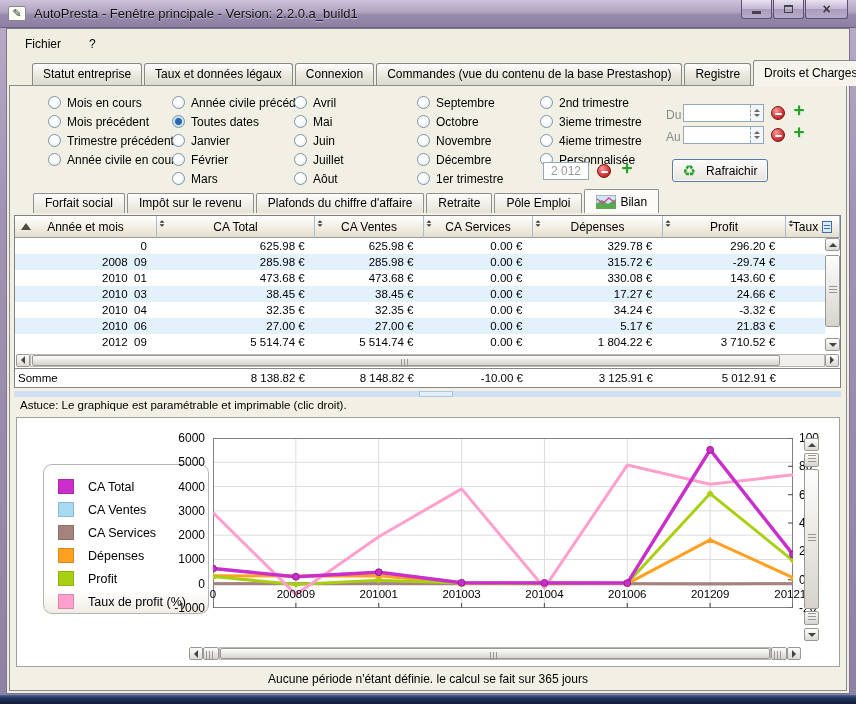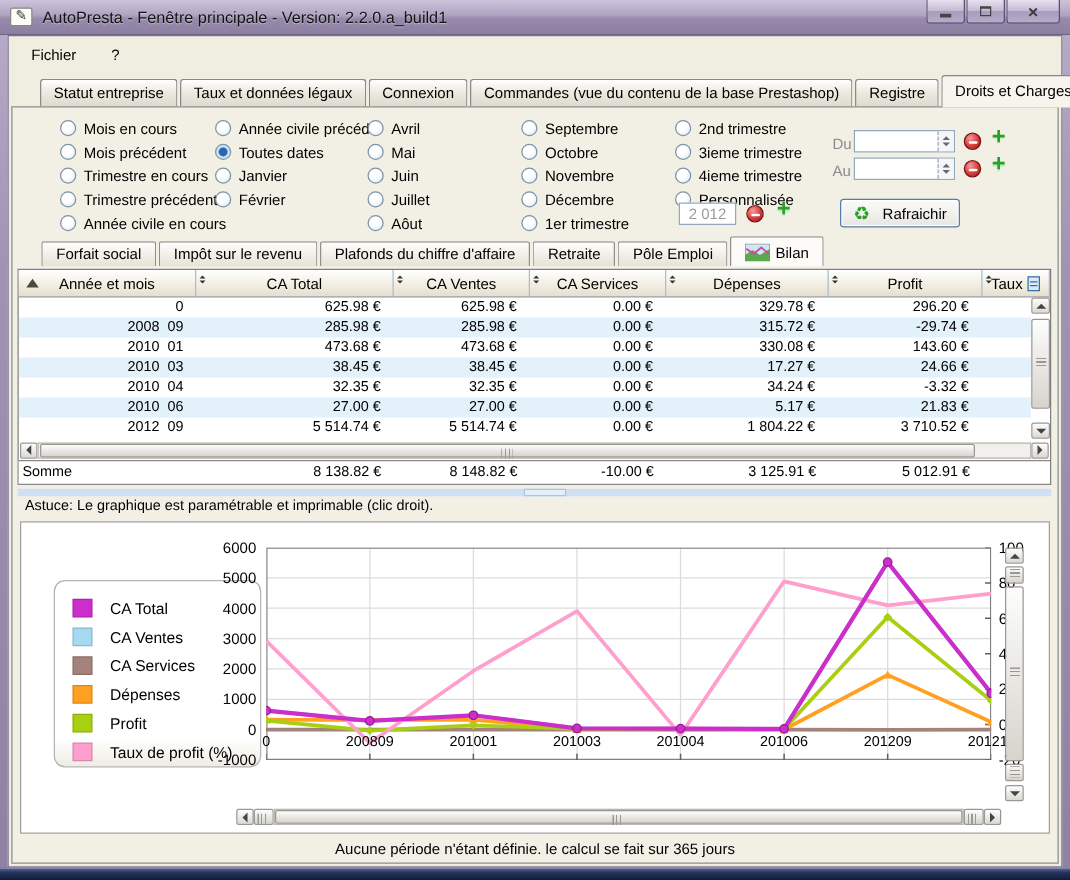--- a/index.html
+++ b/index.html
@@ -169,24 +169,20 @@
         <div class="radiorow">
           <span class="radio"></span>
           <span class="radiolabel">Mois en cours</span>
         </div>
         <div class="radiorow">
           <span class="radio"></span>
           <span class="radiolabel">Mois précédent</span>
         </div>
         <div class="radiorow">
           <span class="radio"></span>
-          <span class="radiolabel">Trimestre en cours</span>
-        </div>
-        <div class="radiorow">
-          <span class="radio"></span>
           <span class="radiolabel">Trimestre précédent</span>
         </div>
         <div class="radiorow">
           <span class="radio"></span>
           <span class="radiolabel">Année civile en cours</span>
         </div>
       </div>
       <div class="radiocol" style="left: 172px;">
         <div class="radiorow">
           <span class="radio"></span>
@@ -196,20 +192,24 @@
           <span class="radio sel"></span>
           <span class="radiolabel">Toutes dates</span>
         </div>
         <div class="radiorow">
           <span class="radio"></span>
           <span class="radiolabel">Janvier</span>
         </div>
         <div class="radiorow">
           <span class="radio"></span>
           <span class="radiolabel">Février</span>
+        </div>
+        <div class="radiorow">
+          <span class="radio"></span>
+          <span class="radiolabel">Mars</span>
         </div>
       </div>
       <div class="radiocol" style="left: 294px;">
         <div class="radiorow">
           <span class="radio"></span>
           <span class="radiolabel">Avril</span>
         </div>
         <div class="radiorow">
           <span class="radio"></span>
           <span class="radiolabel">Mai</span>

